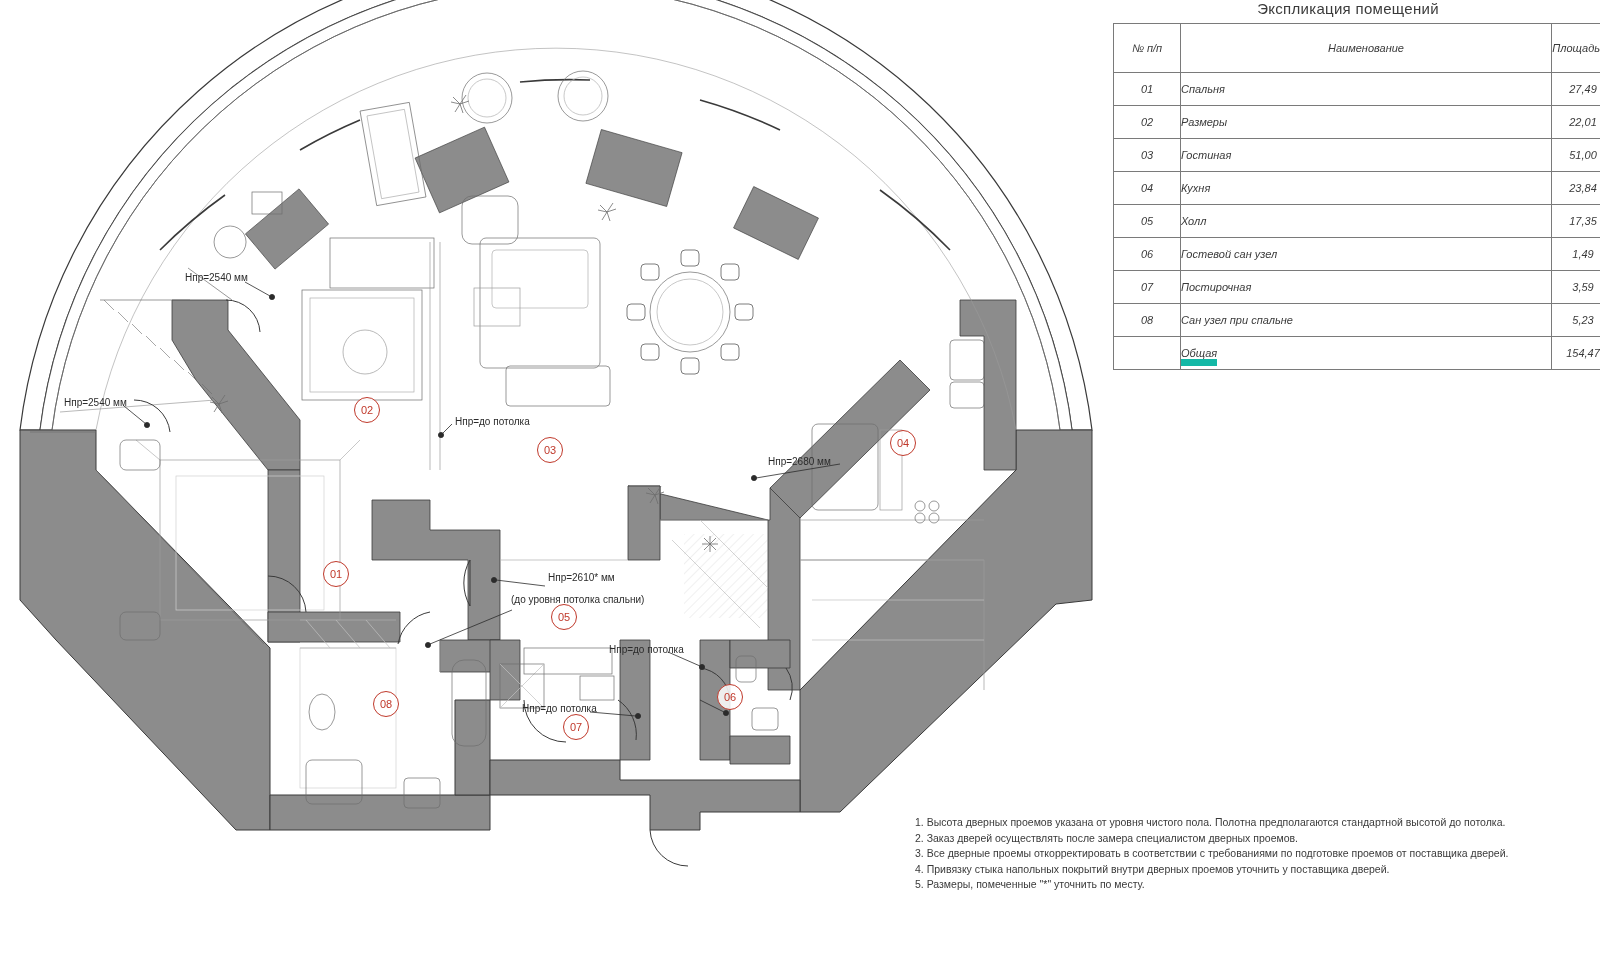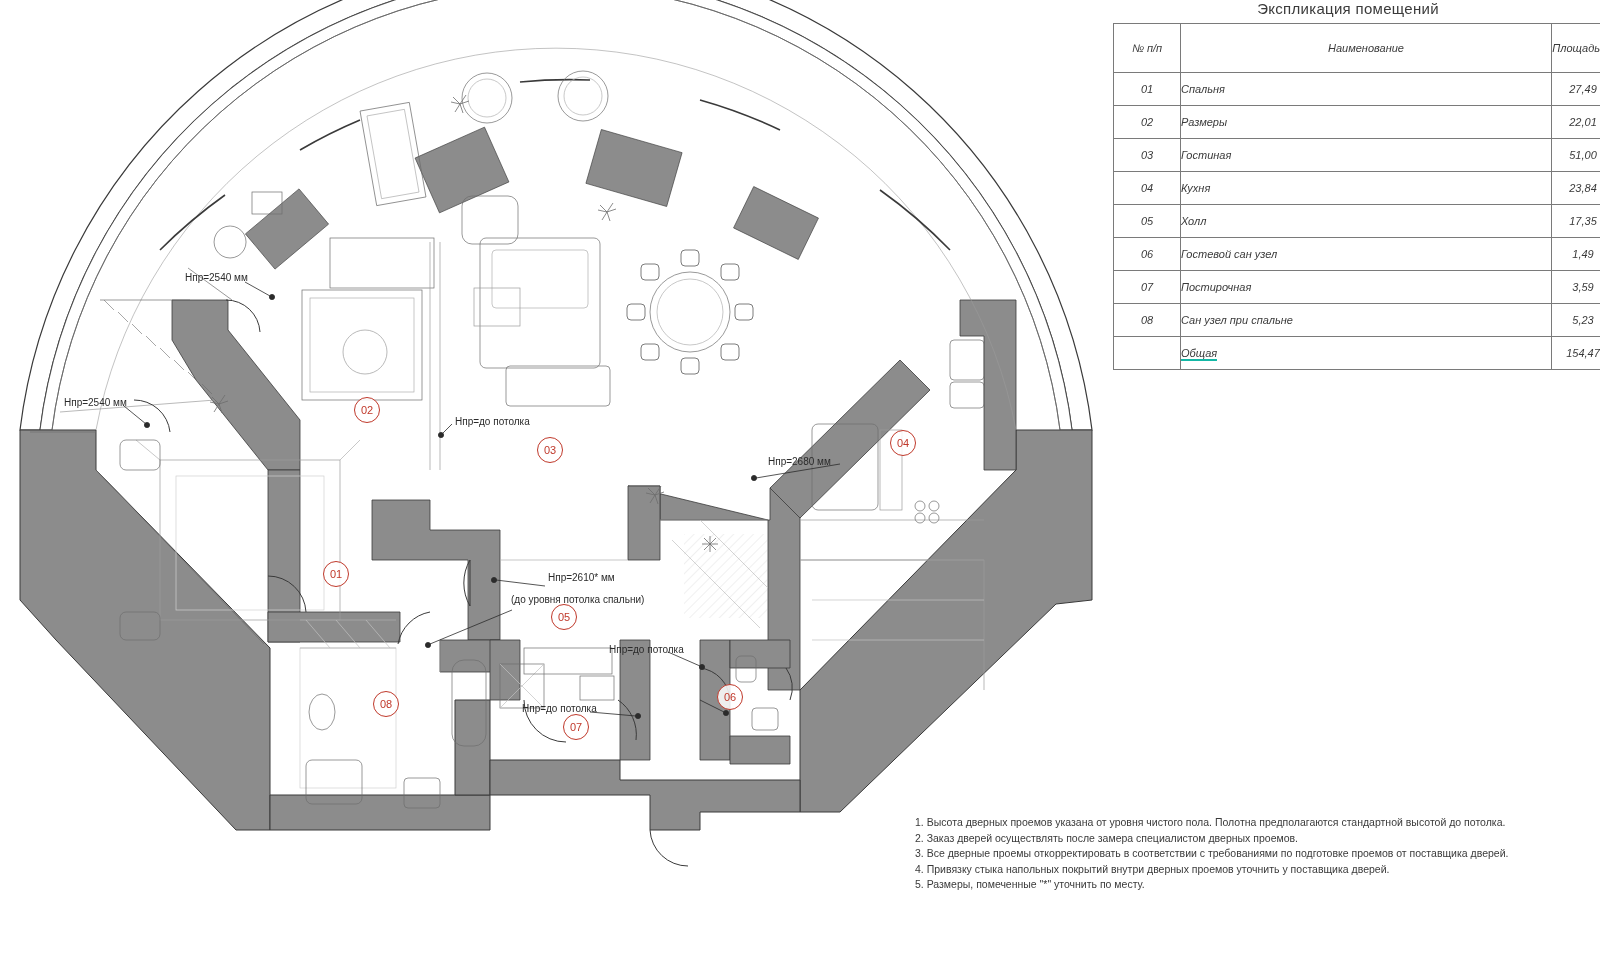--- a/index.html
+++ b/index.html
@@ -29,21 +29,21 @@
   table.expl th,table.expl td{
     border:1px solid #7a7a7a;padding:0;height:32px;vertical-align:middle;
     font-weight:normal;
   }
   table.expl th{height:48px;font-size:11px;}
   .c-num{width:66px;text-align:center;}
   .c-name{text-align:left;padding-left:10px;}
   .c-area{width:62px;text-align:center;margin-left:24px;}
   .th-name{text-align:center;}
   .total-name{padding-left:10px;}
-  .total-name span{border-bottom:2px solid #14b8a6;}
+  .total-name span{border-bottom:7px solid #14b8a6;}
 
   
   .notes{
     position:absolute;left:915px;top:815px;width:680px;
     font-size:10.5px;line-height:15.5px;color:#3a3a3a;
   }
   .notes div{white-space:nowrap;}
 
   
   .room-badge{

